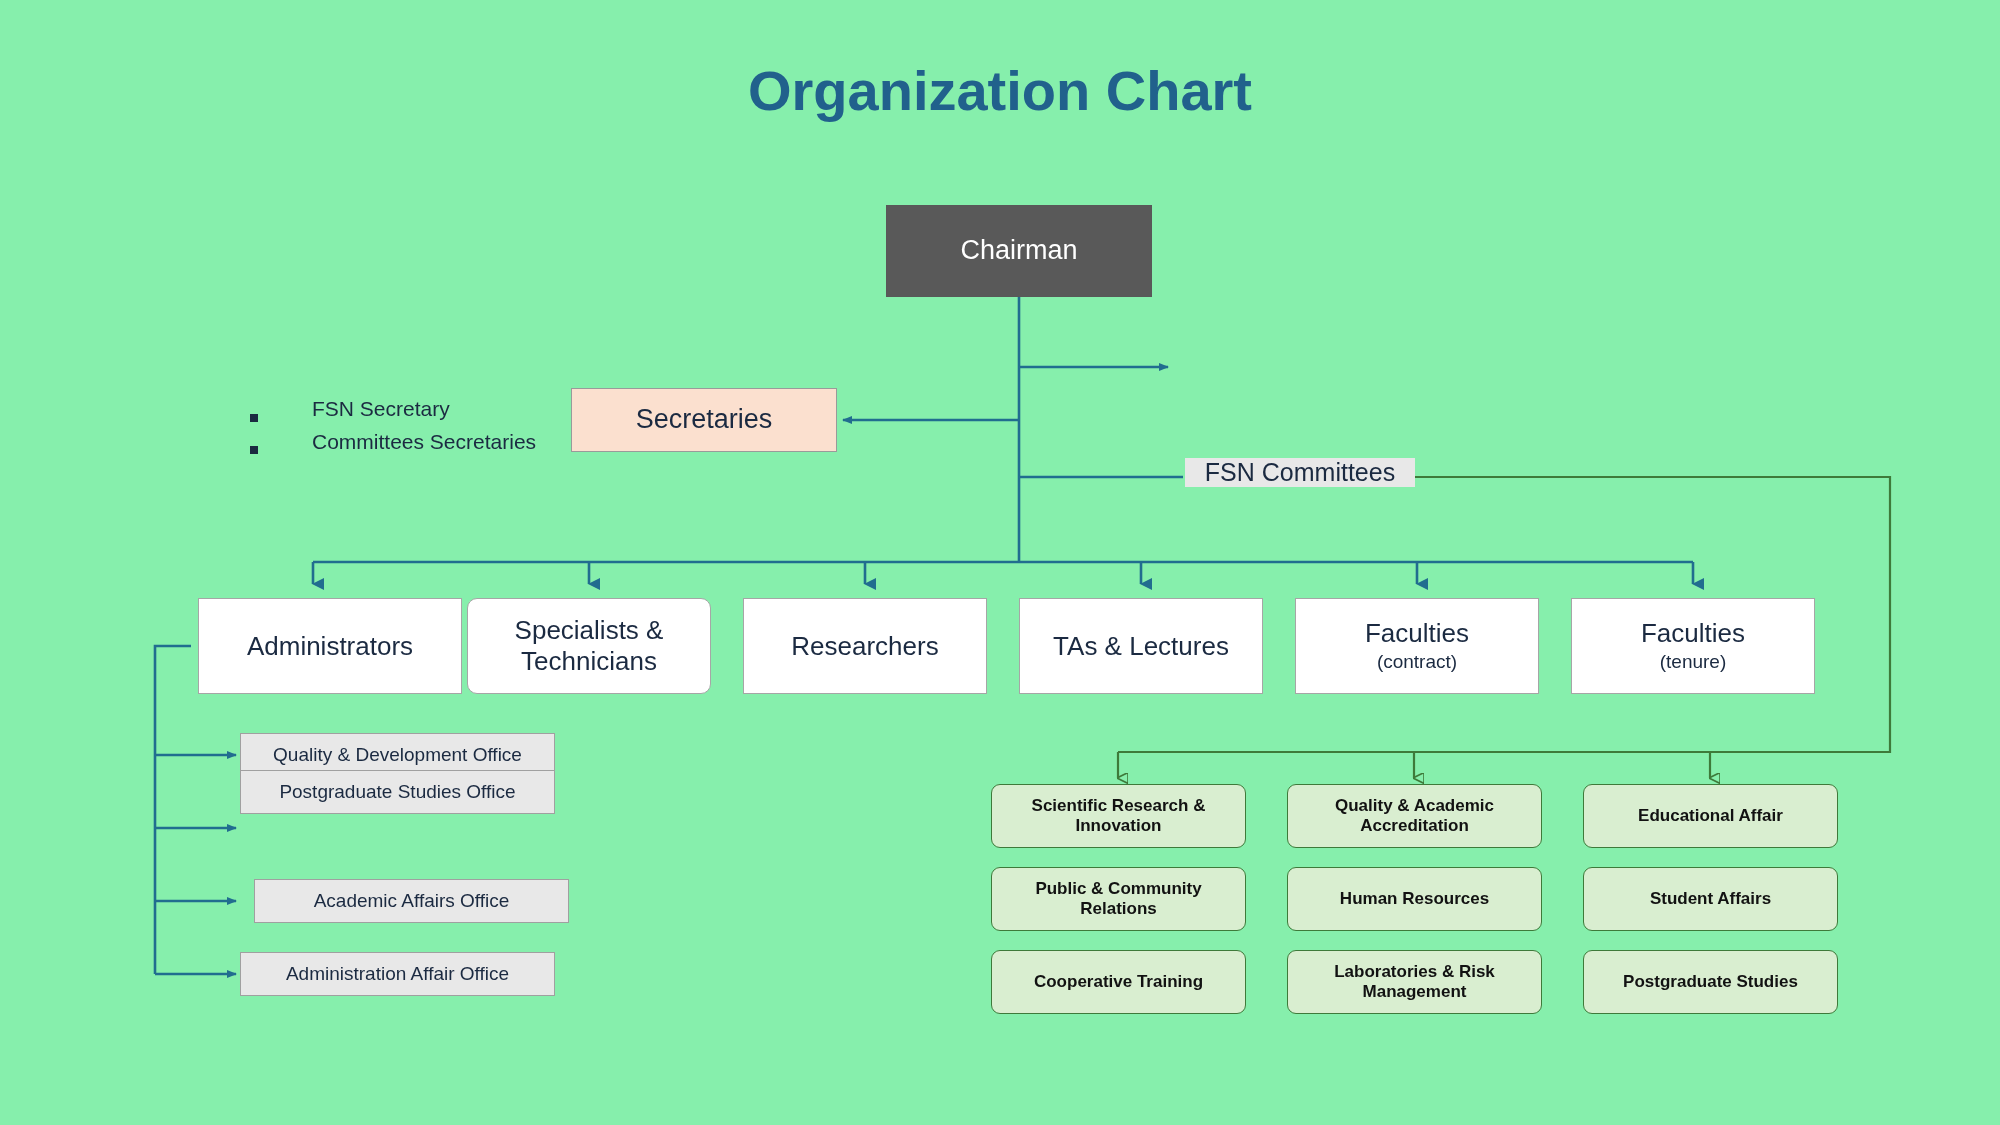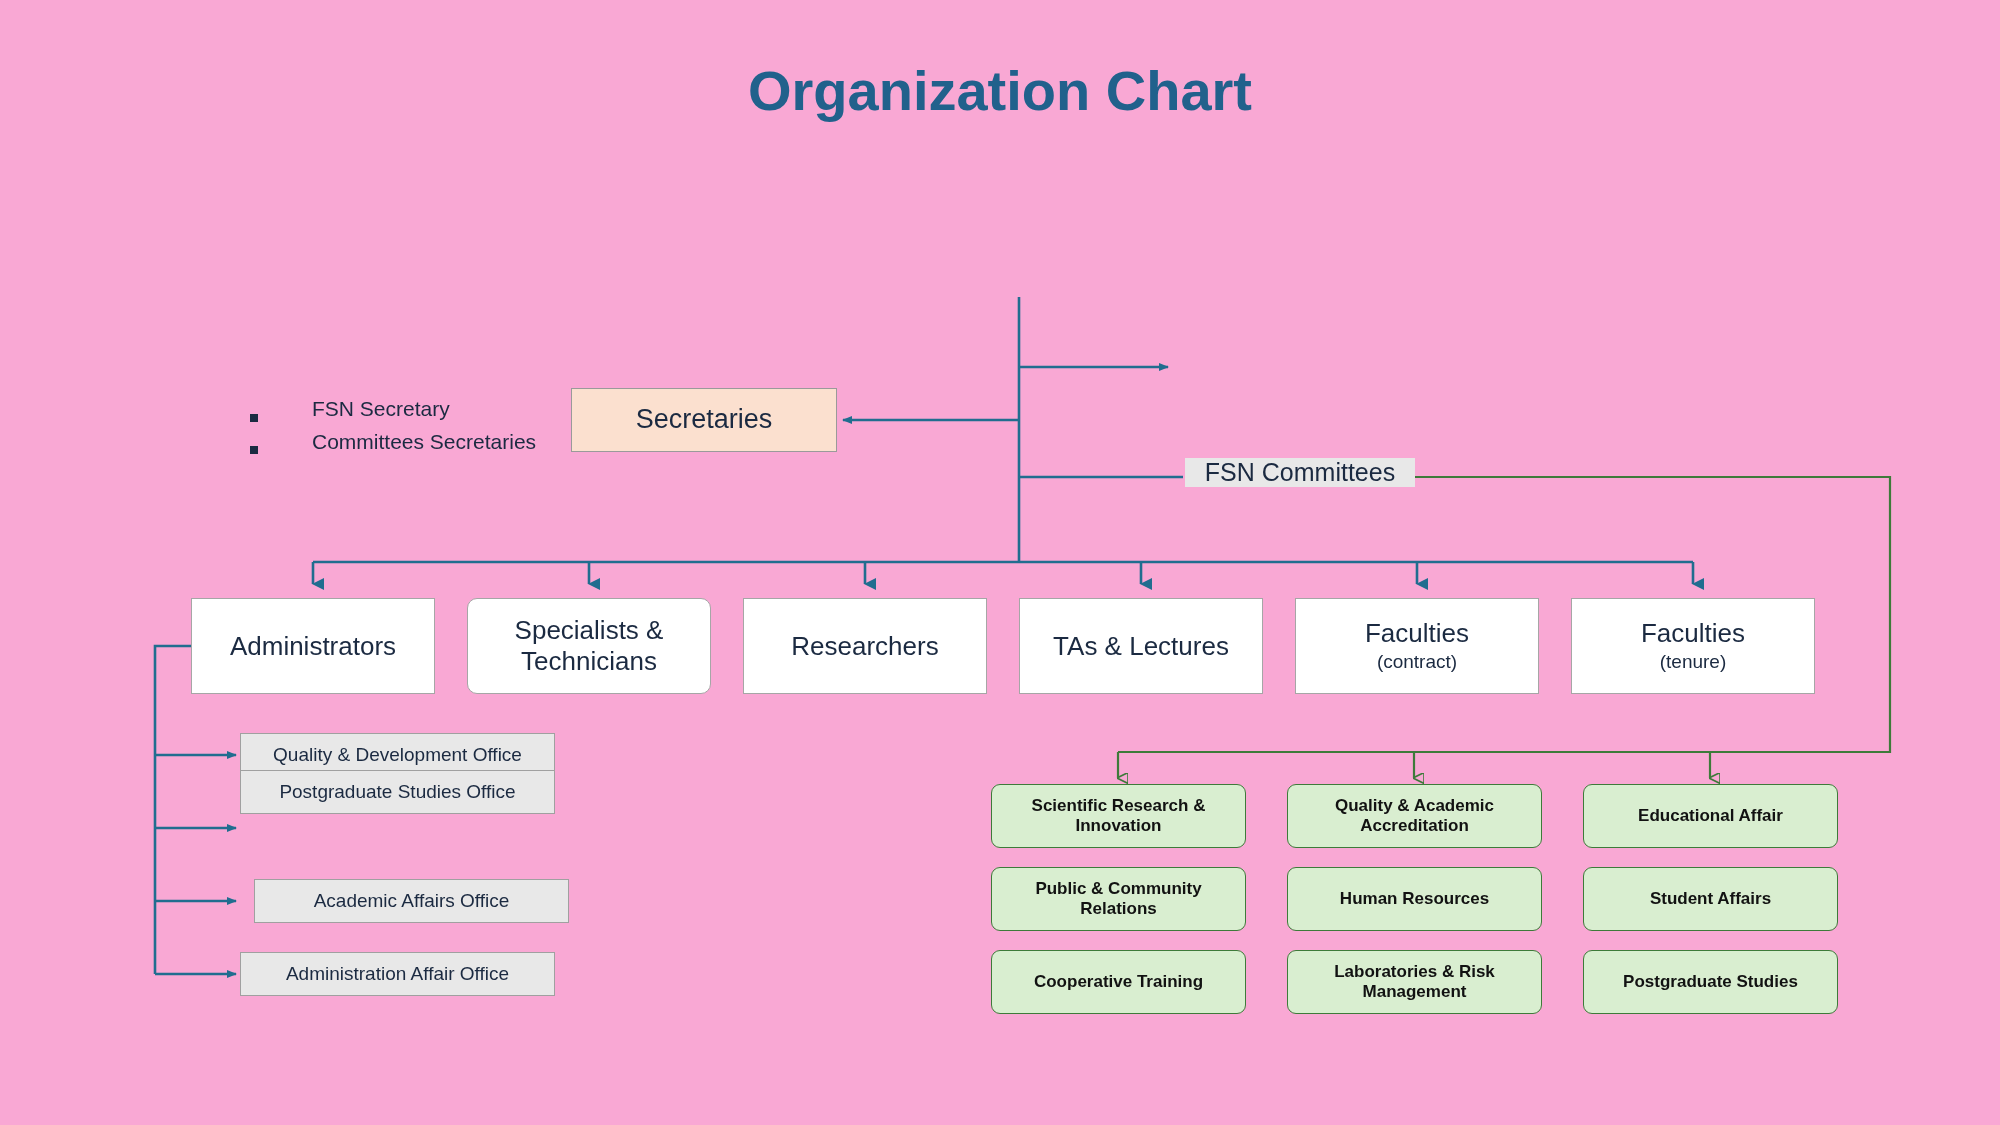--- a/index.html
+++ b/index.html
@@ -13,21 +13,21 @@
     position: relative;
     overflow: hidden;
     font-family: "Liberation Sans", sans-serif;
     color: #1b2a41;
   }
   #stage {
     position: absolute;
     left: 0; top: 0;
     width: 2000px;
     height: 1125px;
-    background: #f9a8d4;
+    background: #86efac;
   }
   #wires {
     position: absolute;
     left: 0; top: 0;
     width: 2000px;
     height: 1125px;
     pointer-events: none;
   }
 
   .page-title {
@@ -199,40 +199,43 @@
 
       <path d="M1413,477 L1890,477 L1890,752 L1118,752"></path>
       <path d="M1118,752 L1118,778" marker-end="url(#arrowGreen)"></path>
       <path d="M1414,752 L1414,778" marker-end="url(#arrowGreen)"></path>
       <path d="M1710,752 L1710,778" marker-end="url(#arrowGreen)"></path>
     </g>
   </svg>
 
   <div class="page-title">Organization Chart</div>
 
+  <div class="node n-chairman">
+    <span>Chairman</span>
+  </div>
 
 
   <div class="node n-secretaries">
     <span>Secretaries</span>
   </div>
 
   <div class="bullets">
     <div class="bline">
       <span class="bullet-mark"></span>
       <span>FSN Secretary</span>
     </div>
     <div class="bline">
       <span class="bullet-mark"></span>
       <span>Committees Secretaries</span>
     </div>
   </div>
 
   <div class="fsn-label">FSN Committees</div>
 
-  <div class="node n-main" style="left:191px;width:244px;align-items:center;">
+  <div class="node n-main" style="left:198px;width:264px;align-items:center;">
     <span>Administrators</span>
   </div>
   <div class="node n-main" style="left:467px;width:244px;border-radius:10px;">
     <span>Specialists &amp; Technicians</span>
   </div>
   <div class="node n-main" style="left:743px;width:244px;">
     <span>Researchers</span>
   </div>
   <div class="node n-main" style="left:1019px;width:244px;">
     <span>TAs &amp; Lectures</span>

